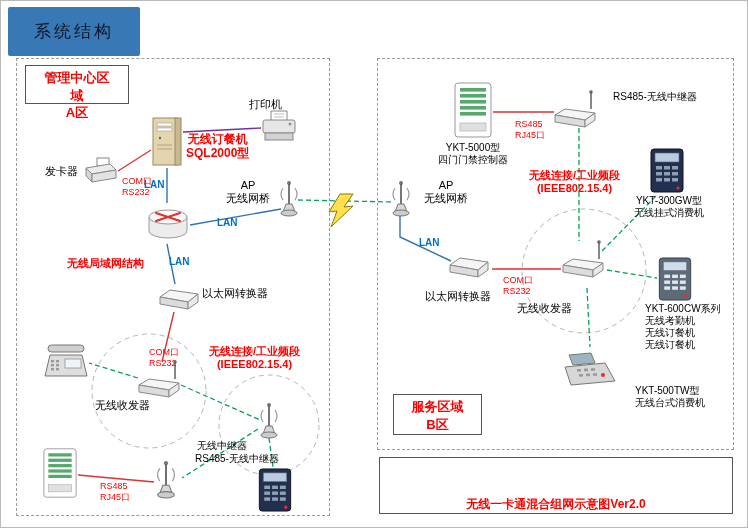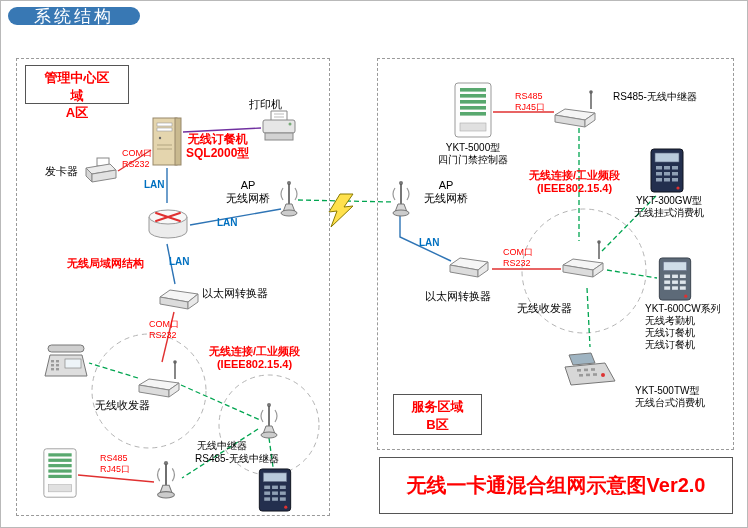--- a/index.html
+++ b/index.html
@@ -3,42 +3,42 @@
 <meta charset="utf-8">
 <style>
   html,body{margin:0;padding:0;background:#fff;}
   .stage{
     position:relative;width:748px;height:528px;background:#ffffff;
     border:1px solid #b9b9b9;box-sizing:border-box;overflow:hidden;
     font-family:"Liberation Sans","DejaVu Sans",sans-serif;
   }
   .abs{position:absolute;}
   .banner{
-    left:7px;top:6px;width:132px;height:18px;background:#3878b4;border-radius:10px;
-    color:#ffffff;font-size:17px;letter-spacing:3px;display:flex;align-items:center;justify-content:center;
+    left:7px;top:6px;width:132px;height:49px;background:#3878b4;border-radius:2px;
+    color:#0f172a;font-size:17px;letter-spacing:3px;display:flex;align-items:center;justify-content:center;
   }
   .zone{border:1px dashed #9a9a9a;}
   .zone-a{left:15px;top:57px;width:312px;height:456px;}
   .zone-b{left:376px;top:57px;width:355px;height:390px;}
   .zone-label{
     border:1px solid #555;background:#fff;color:#ff0000;font-weight:bold;
     font-size:13px;line-height:1.35;text-align:center;padding:3px 14px;box-sizing:border-box;
   }
   .zone-label-a{left:24px;top:64px;width:104px;height:39px;}
   .zone-label-b{left:392px;top:393px;width:89px;height:41px;}
   .caption-box{
     left:378px;top:456px;width:352px;height:55px;border:1px solid #555;
-    display:flex;align-items:center;justify-content:center;
-    color:#ff0000;font-weight:bold;font-size:20px;
+    display:flex;align-items:flex-end;justify-content:center;
+    color:#ff0000;font-weight:bold;font-size:12px;
   }
   .lbl{font-size:11px;color:#000;white-space:nowrap;line-height:1.2;}
   .lbl.center{text-align:center;}
   .red{color:#ff0000;}
   .bold{font-weight:bold;}
-  .tiny{font-size:9px;line-height:1.25;}
+  .tiny{font-size:9px;line-height:1.25;margin-top:28px;}
   .s10{font-size:10px;}
   .blue{color:#0070c0;font-size:10px;font-weight:bold;}
   svg.dev{position:absolute;overflow:visible;}
   .wires{position:absolute;left:0;top:0;}
 </style>
 </head>
 <body>
 
 <div class="stage">
 

